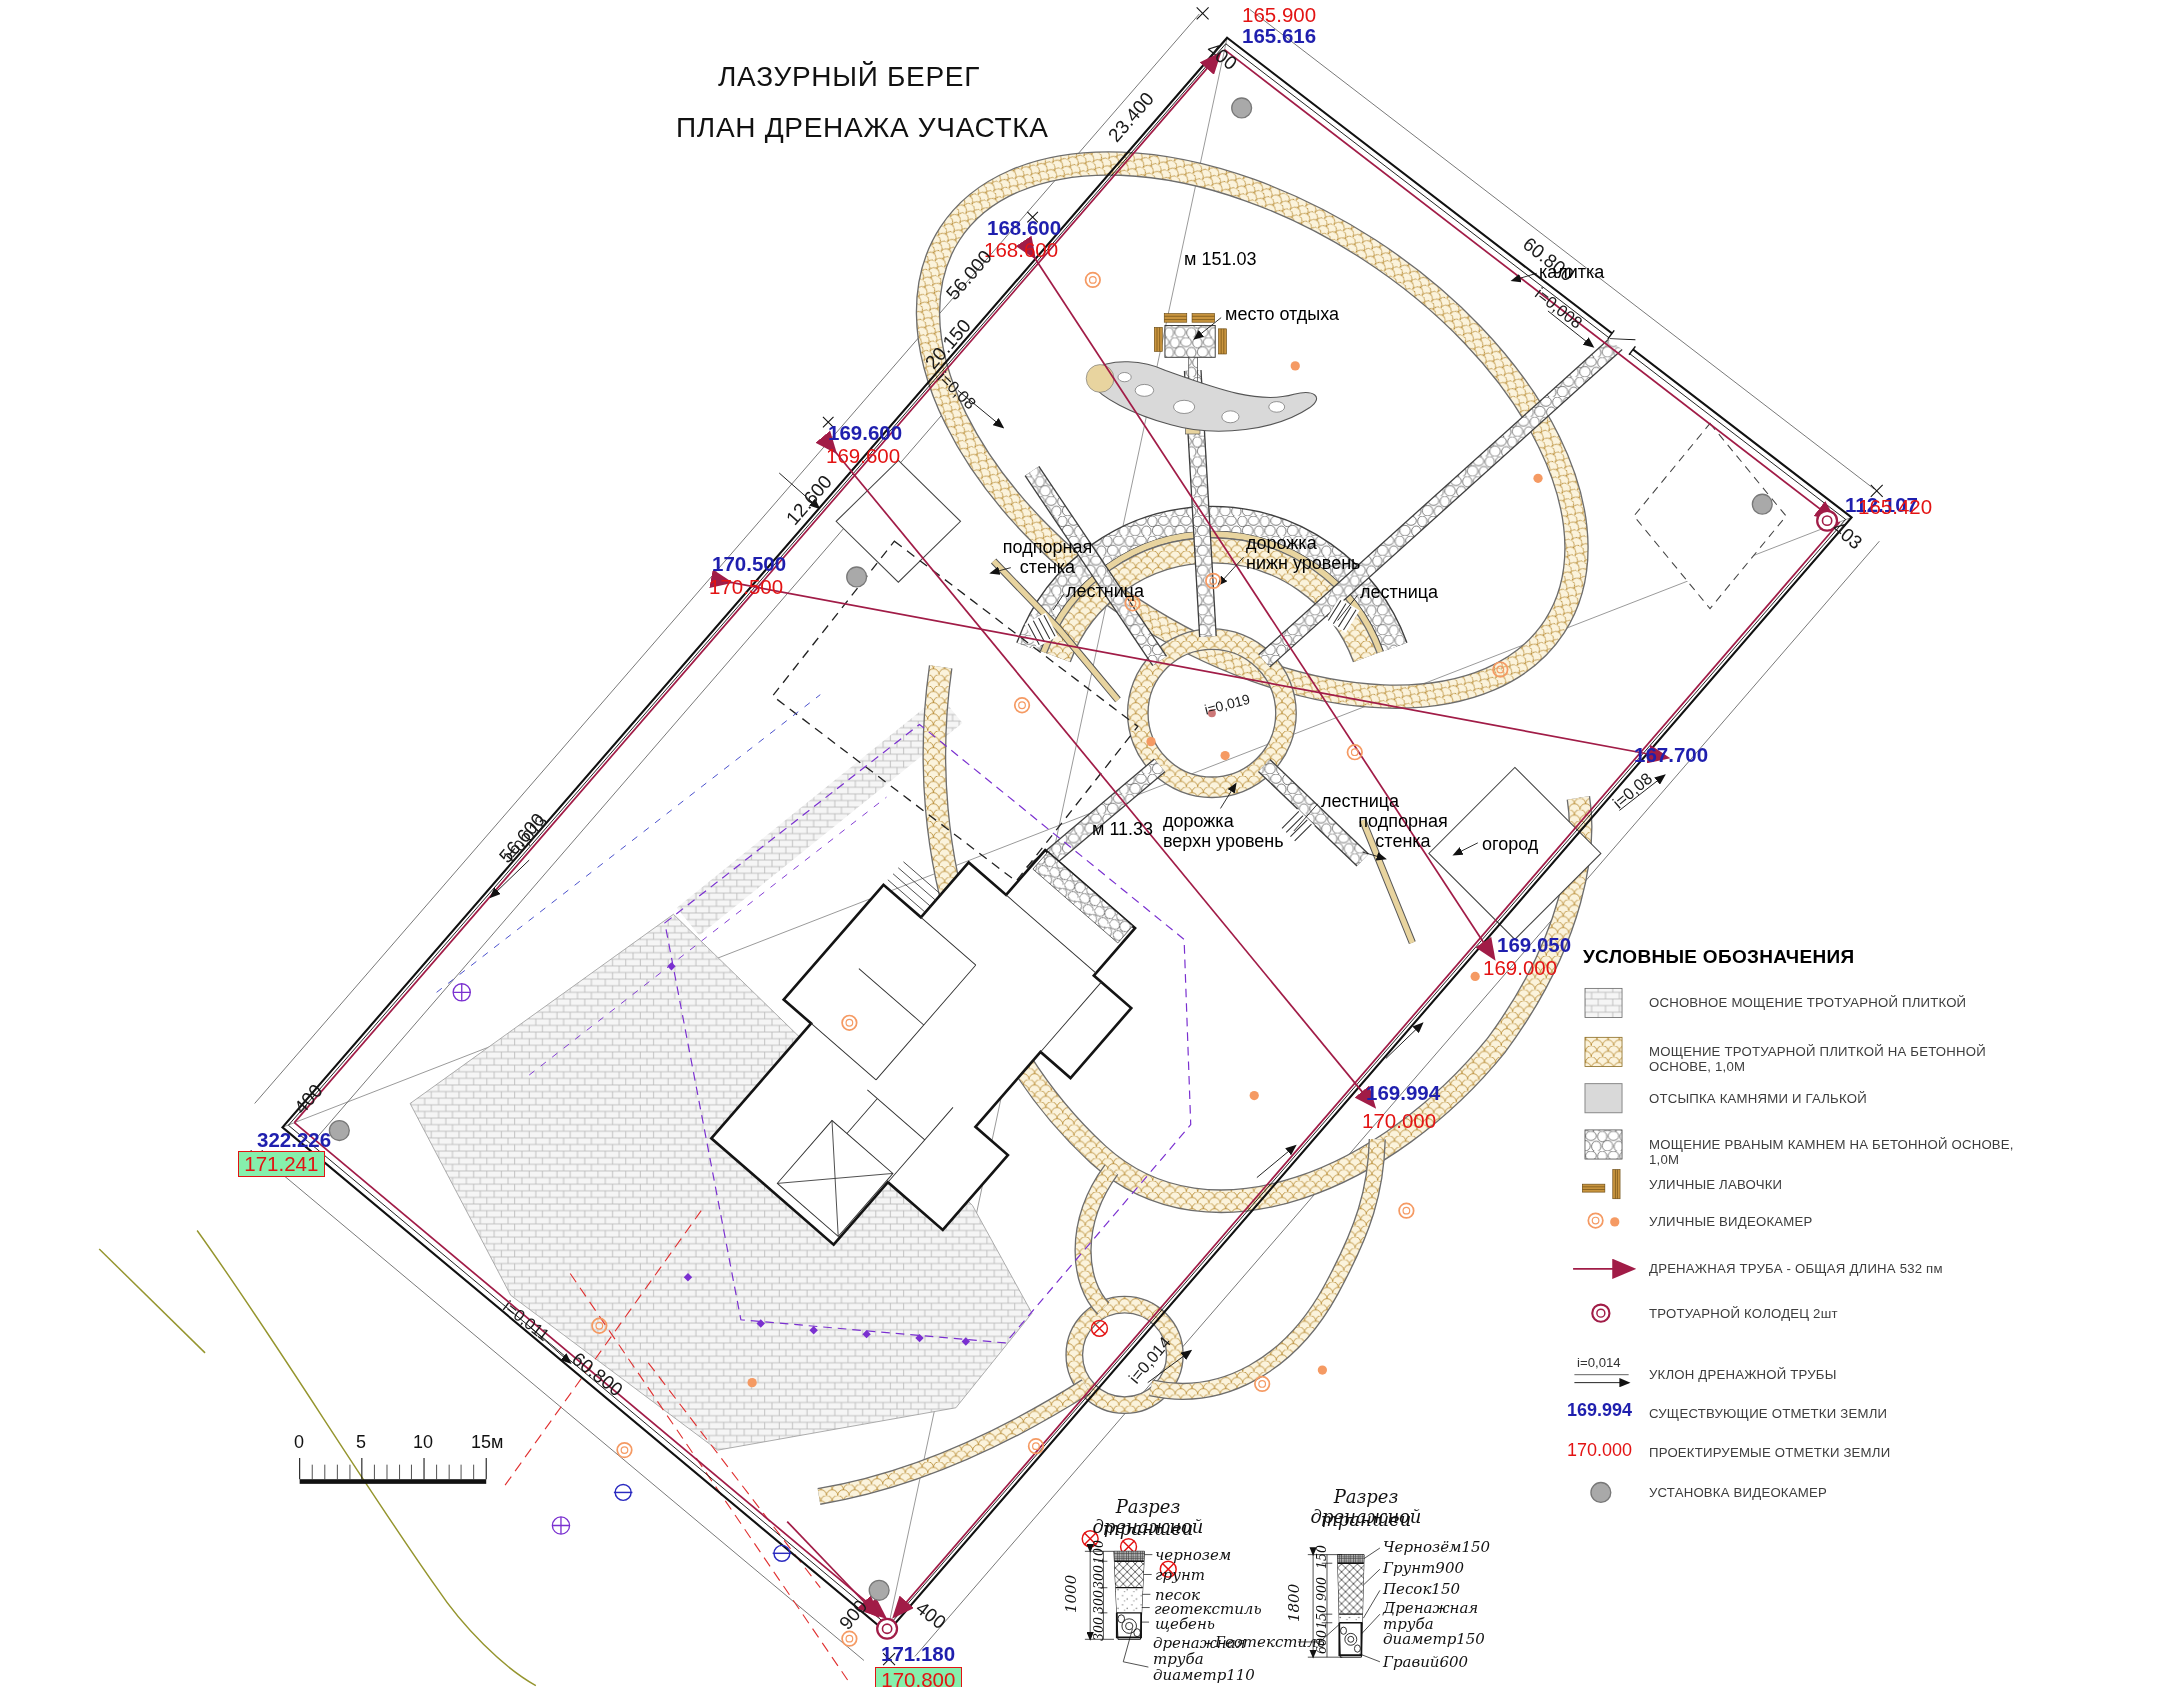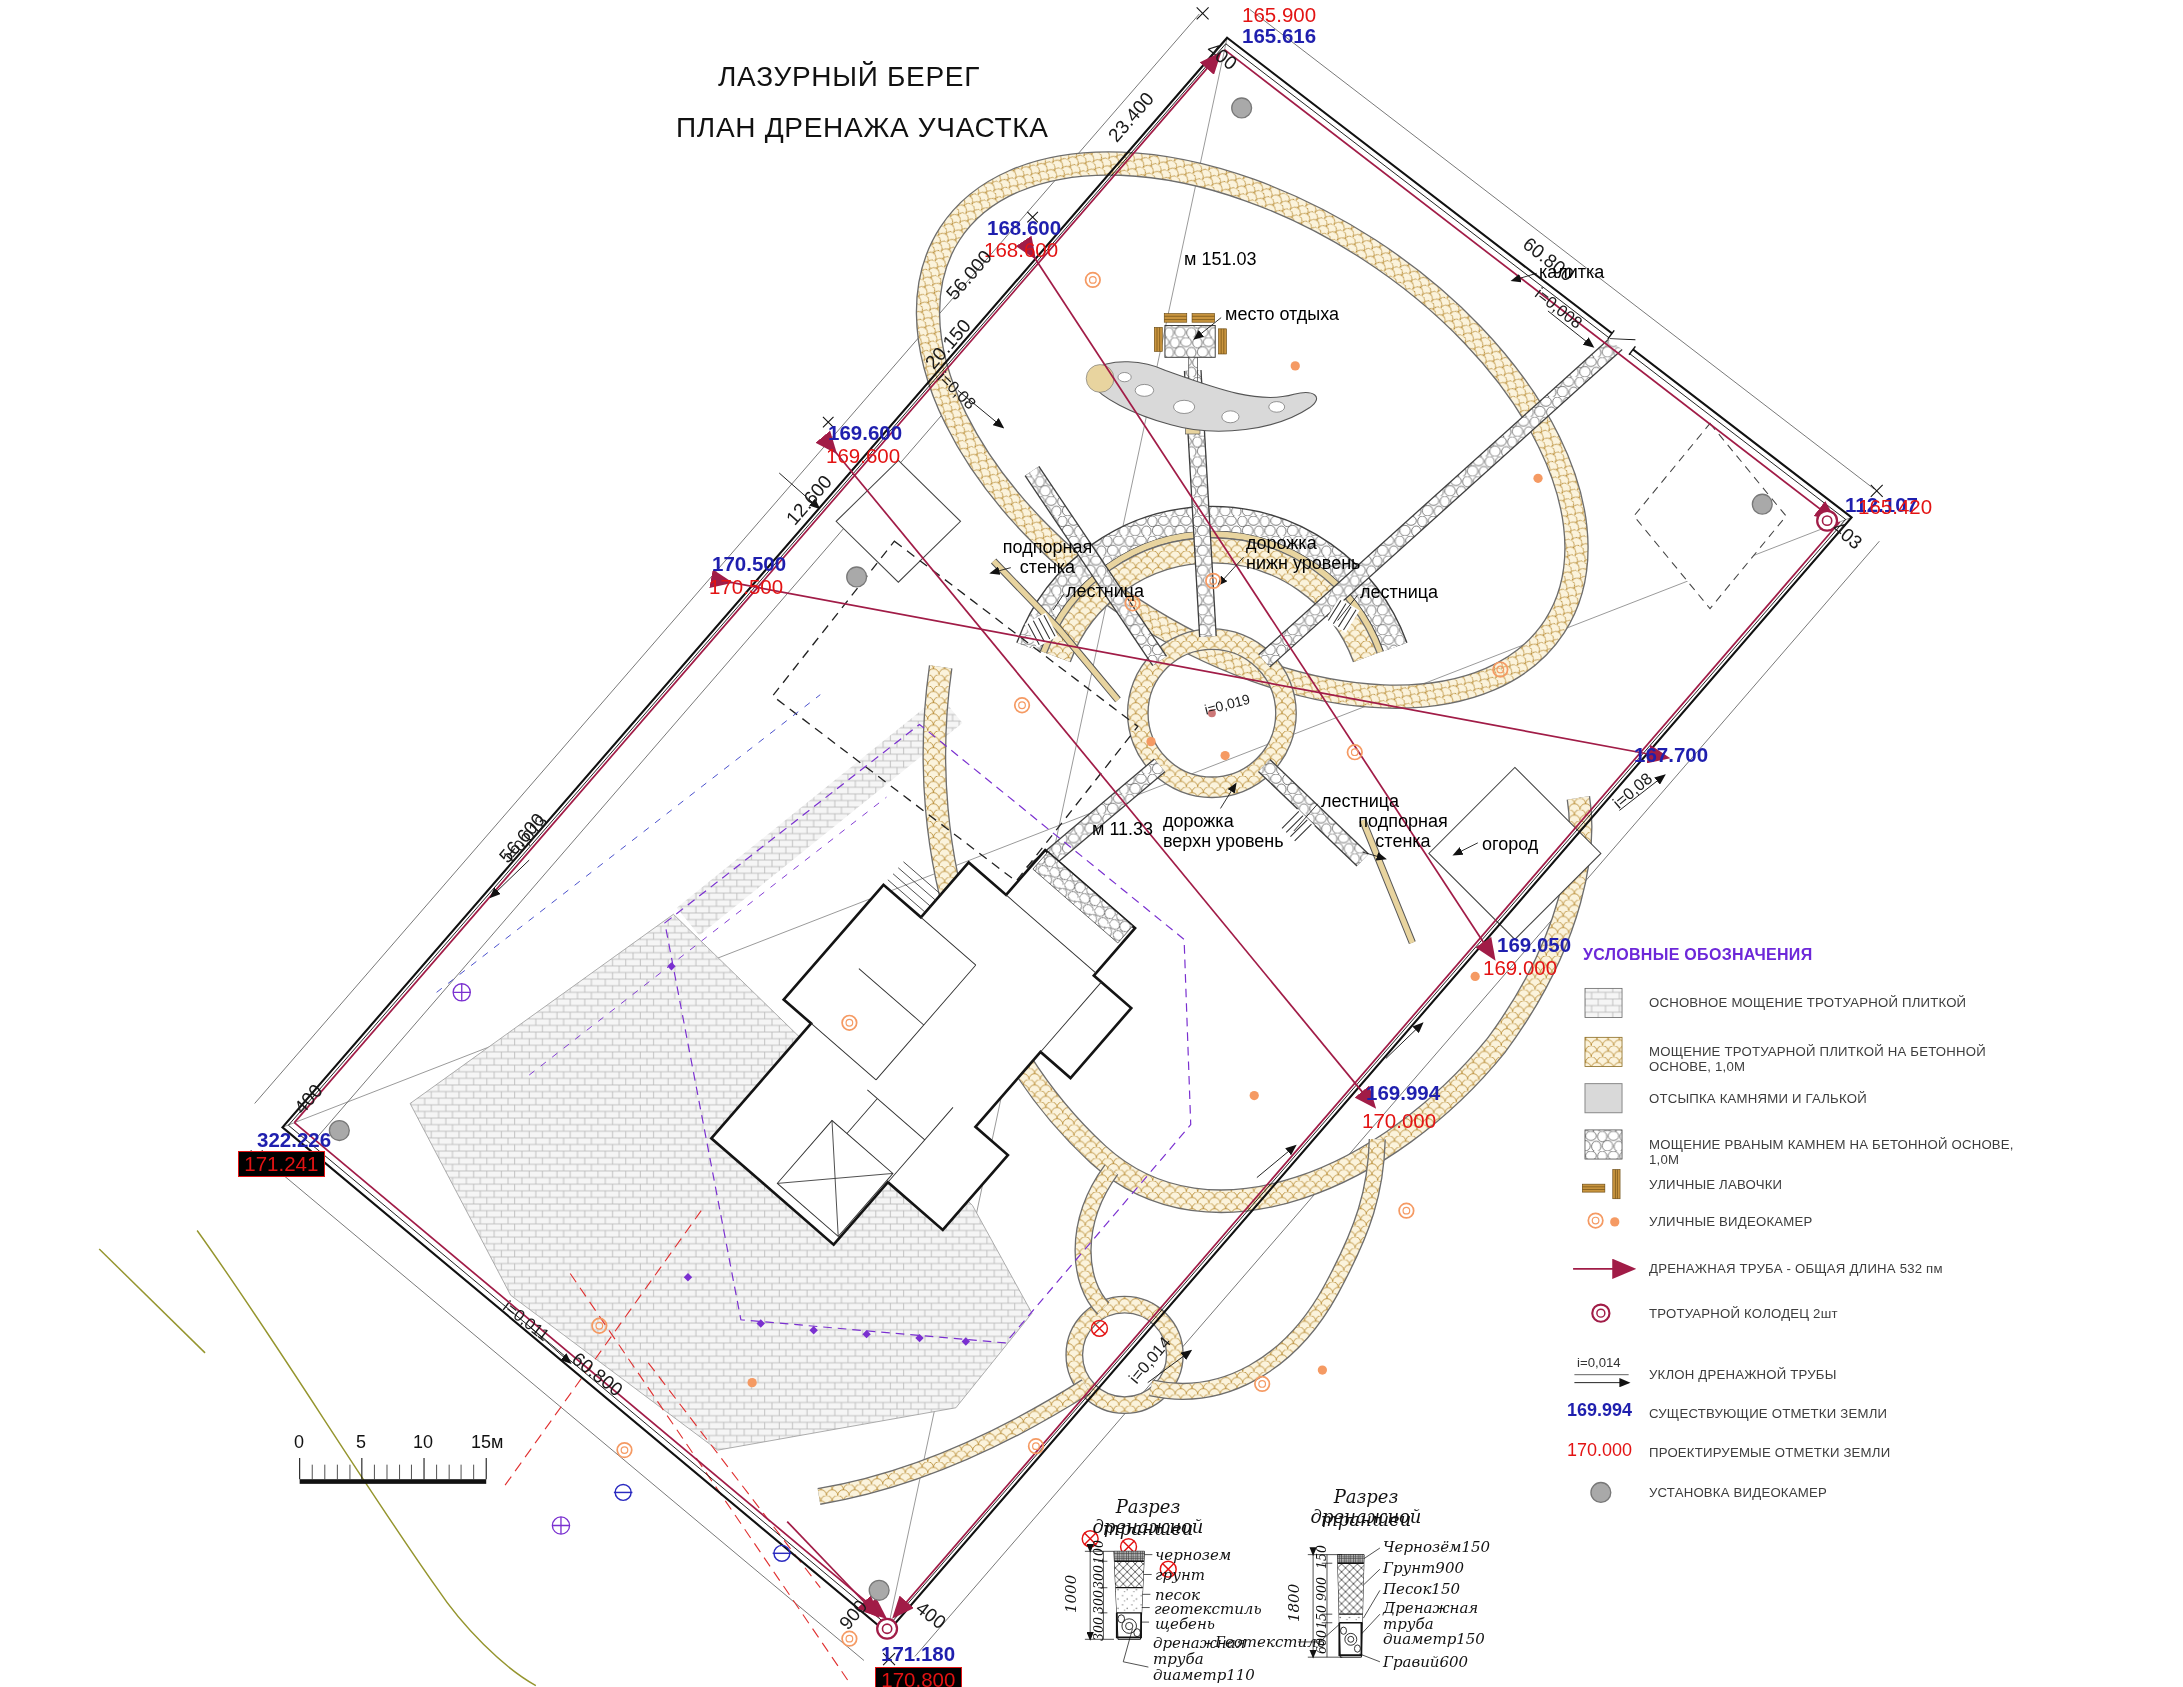--- a/index.html
+++ b/index.html
@@ -5,26 +5,26 @@
   * { margin:0; padding:0; box-sizing:border-box; }
   body { background:#fff; }
   .sheet { position:relative; width:2183px; height:1687px; background:#ffffff; overflow:hidden;
            font-family:"Liberation Sans", sans-serif; }
   svg.plan { position:absolute; left:0; top:0; }
   .lbl { position:absolute; white-space:pre-line; line-height:1.12; color:#111;
          font-family:"Liberation Sans", sans-serif; transform-origin:0 0; }
   .t1  { font-size:28px; letter-spacing:0.7px; }
   .blue{ font-size:20.5px; font-weight:700; color:#1f1fae; }
   .red { font-size:20.5px; font-weight:400; color:#e31313; }
-  .redbox { border:1.3px solid #e31313; padding:0.7px 5.3px; background:#000000; }
+  .redbox { border:1.3px solid #e31313; padding:0.7px 5.3px; background:#86efac; }
   .dim { font-size:19px; color:#1a1a1a; }
   .slope { font-size:16.5px; color:#1a1a1a; }
   .feat { font-size:18px; color:#000; }
   .ctr { text-align:center; }
-  .legT { font-size:16px; font-weight:700; color:#6d28d9; letter-spacing:0.3px; }
+  .legT { font-size:19px; font-weight:700; color:#000000; letter-spacing:0.3px; }
   .leg { width:397px; font-size:13.2px; color:#3d3d3d; letter-spacing:0.2px; }
   .legv { font-size:18px; }
   .legs { font-size:13.2px; color:#333; }
   .sc { font-size:18px; color:#111; }
   .sect { font-family:"DejaVu Serif", serif; font-style:italic; font-size:18px; color:#111; }
   .sec  { font-family:"DejaVu Serif", serif; font-style:italic; font-size:15px; color:#111; }
   .rot90 { transform:rotate(-90deg); }
 </style>
 </head>
 <body>

